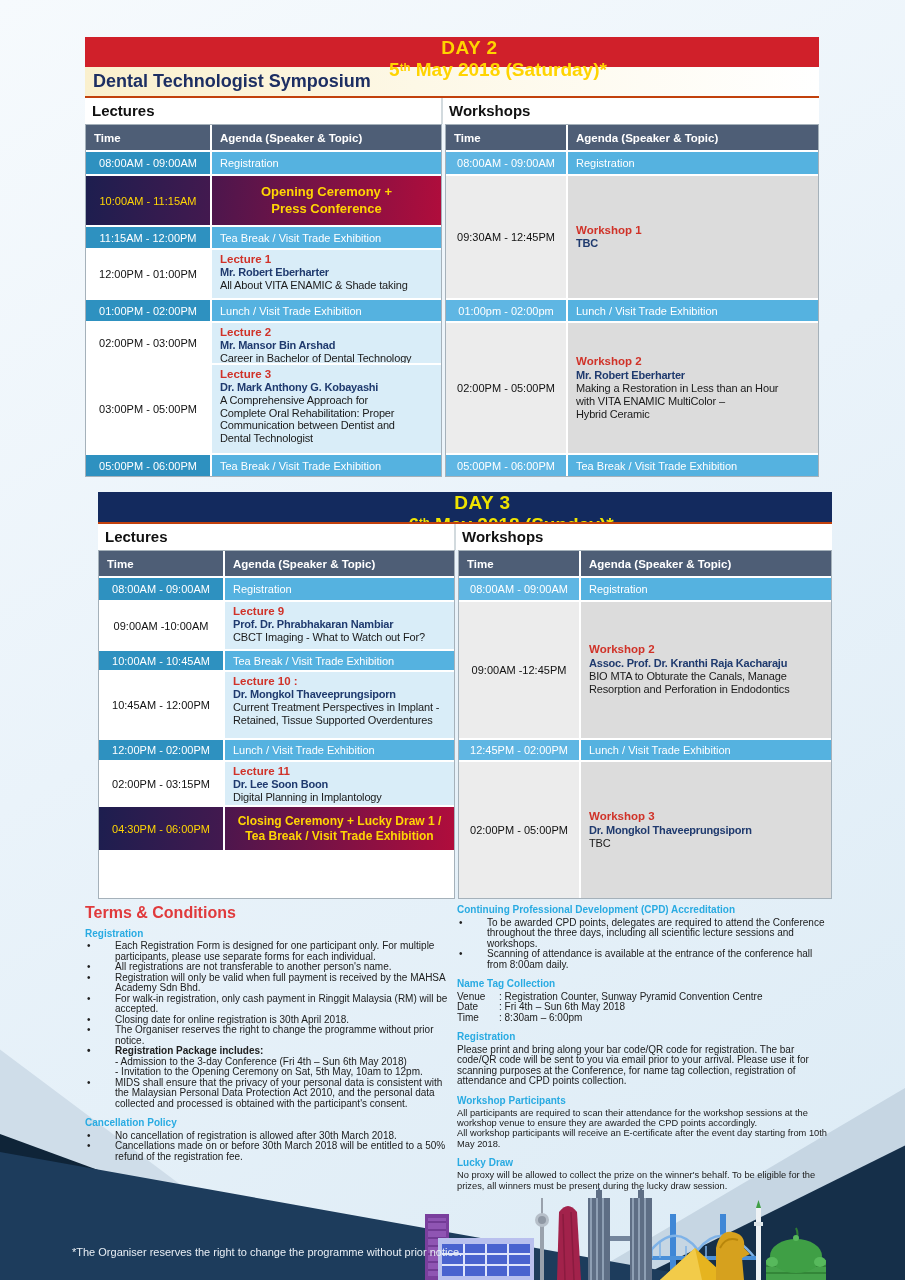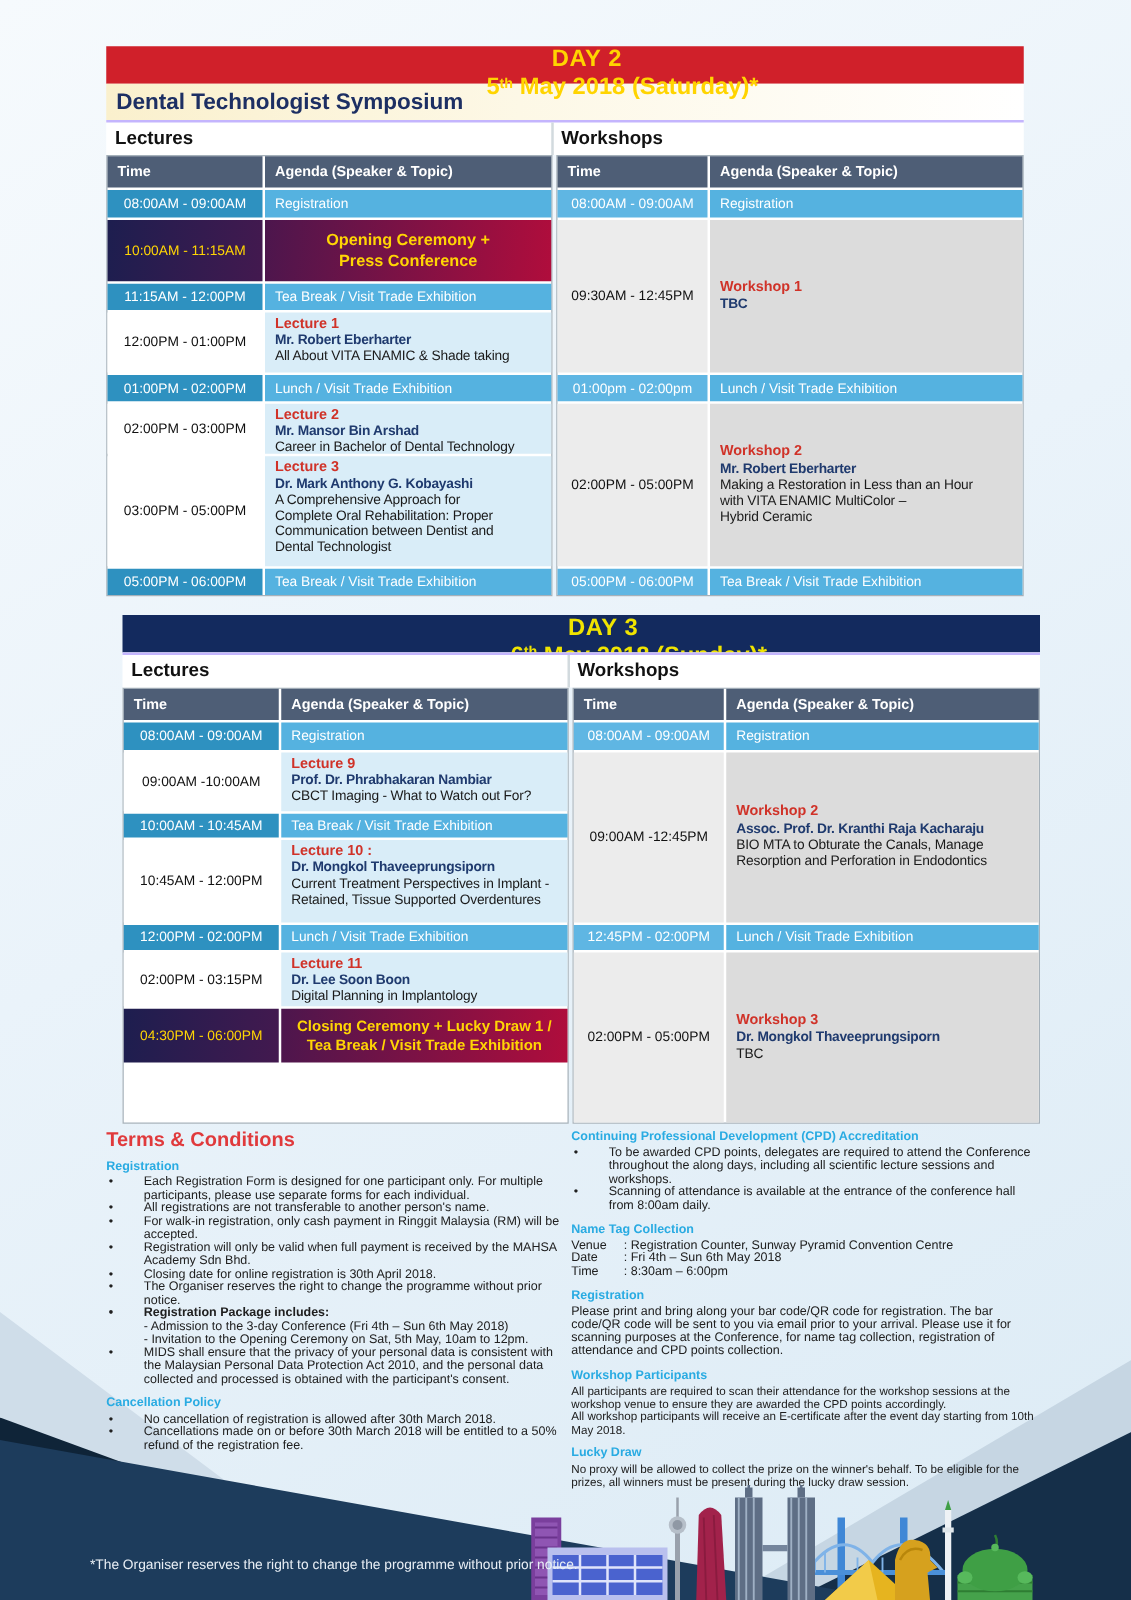--- a/index.html
+++ b/index.html
@@ -18,21 +18,21 @@
   
   .dayblock{position:absolute;left:85px;width:734px;}
   .daybar{height:30px;display:flex;align-items:center;font-weight:bold;font-size:19px;flex-direction:column;}
   .daybar .dlabel{margin-left:35px;letter-spacing:.5px;}
   .daybar .ddate{margin-left:92px;}
   .bar-red{background:#d0202a;color:#ffd400;}
   .bar-navy{background:#132a5e;color:#f0e400;}
   .sup{font-size:60%;position:relative;top:-.45em;}
   .creamband{height:29px;background:linear-gradient(90deg,#faf0cd 0%,#fdf8e6 45%,#ffffff 100%);
     display:flex;align-items:center;padding-left:8px;font-weight:bold;font-size:18px;color:#1d2f63;}
-  .secband{height:26px;background:#fff;border-top:2px solid #c4b5fd;position:relative;
+  .secband{height:26px;background:#fff;border-top:2px solid #c2410c;position:relative;
     font-weight:bold;font-size:15px;color:#111;}
   .secband .s1{position:absolute;left:7px;top:4px;}
   .secband .s2{position:absolute;left:364px;top:4px;}
   .secband .vdiv{position:absolute;left:356px;top:0;bottom:0;width:2px;background:#d2dade;}
   .tables{display:flex;gap:3px;}
   .grid{display:grid;gap:2px;background:#fff;border:1px solid #a5b1ba;}
   .g-lec{grid-template-columns:124px 229px;}
   .g-ws{grid-template-columns:120px 250px;}
   .cell{overflow:hidden;}
   .c-head{background:#4e5e76;color:#fff;font-weight:bold;font-size:11.5px;
@@ -221,36 +221,36 @@
       </div>
     </div>
   </div>
 </div>
 
 <div class="terms" style="left:85px;top:908px;width:370px;">
   <div class="t-title-red">Terms &amp; Conditions</div>
   <div class="t-head">Registration</div>
   <div class="bullet">Each Registration Form is designed for one participant only. For multiple participants, please use separate forms for each individual.</div>
   <div class="bullet">All registrations are not transferable to another person's name.</div>
+  <div class="bullet">Registration will only be valid when full payment is received by the MAHSA Academy Sdn Bhd.</div>
   <div class="bullet">For walk-in registration, only cash payment in Ringgit Malaysia (RM) will be accepted.</div>
-  <div class="bullet">Registration will only be valid when full payment is received by the MAHSA Academy Sdn Bhd.</div>
   <div class="bullet">Closing date for online registration is 30th April 2018.</div>
   <div class="bullet">The Organiser reserves the right to change the programme without prior notice.</div>
   <div class="bullet bold">Registration Package includes:</div>
   <div class="subline">- Admission to the 3-day Conference (Fri 4th – Sun 6th May 2018)</div>
   <div class="subline">- Invitation to the Opening Ceremony on Sat, 5th May, 10am to 12pm.</div>
   <div class="bullet">MIDS shall ensure that the privacy of your personal data is consistent with the Malaysian Personal Data Protection Act 2010, and the personal data collected and processed is obtained with the participant's consent.</div>
   <div class="t-head">Cancellation Policy</div>
   <div class="bullet">No cancellation of registration is allowed after 30th March 2018.</div>
   <div class="bullet">Cancellations made on or before 30th March 2018 will be entitled to a 50% refund of the registration fee.</div>
 </div>
 
 <div class="terms" style="left:457px;top:905px;width:372px;">
   <div class="t-head" style="margin-top:0;">Continuing Professional Development (CPD) Accreditation</div>
-  <div class="bullet">To be awarded CPD points, delegates are required to attend the Conference throughout the along days, including all scientific lecture sessions and workshops.</div>
+  <div class="bullet">To be awarded CPD points, delegates are required to attend the Conference throughout the three days, including all scientific lecture sessions and workshops.</div>
   <div class="bullet">Scanning of attendance is available at the entrance of the conference hall from 8:00am daily.</div>
   <div class="t-head">Name Tag Collection</div>
   <div class="ntrow">
     <span class="ntl">Venue</span>
     <span>: Registration Counter, Sunway Pyramid Convention Centre</span>
   </div>
   <div class="ntrow">
     <span class="ntl">Date</span>
     <span>: Fri 4th – Sun 6th May 2018</span>
   </div>

